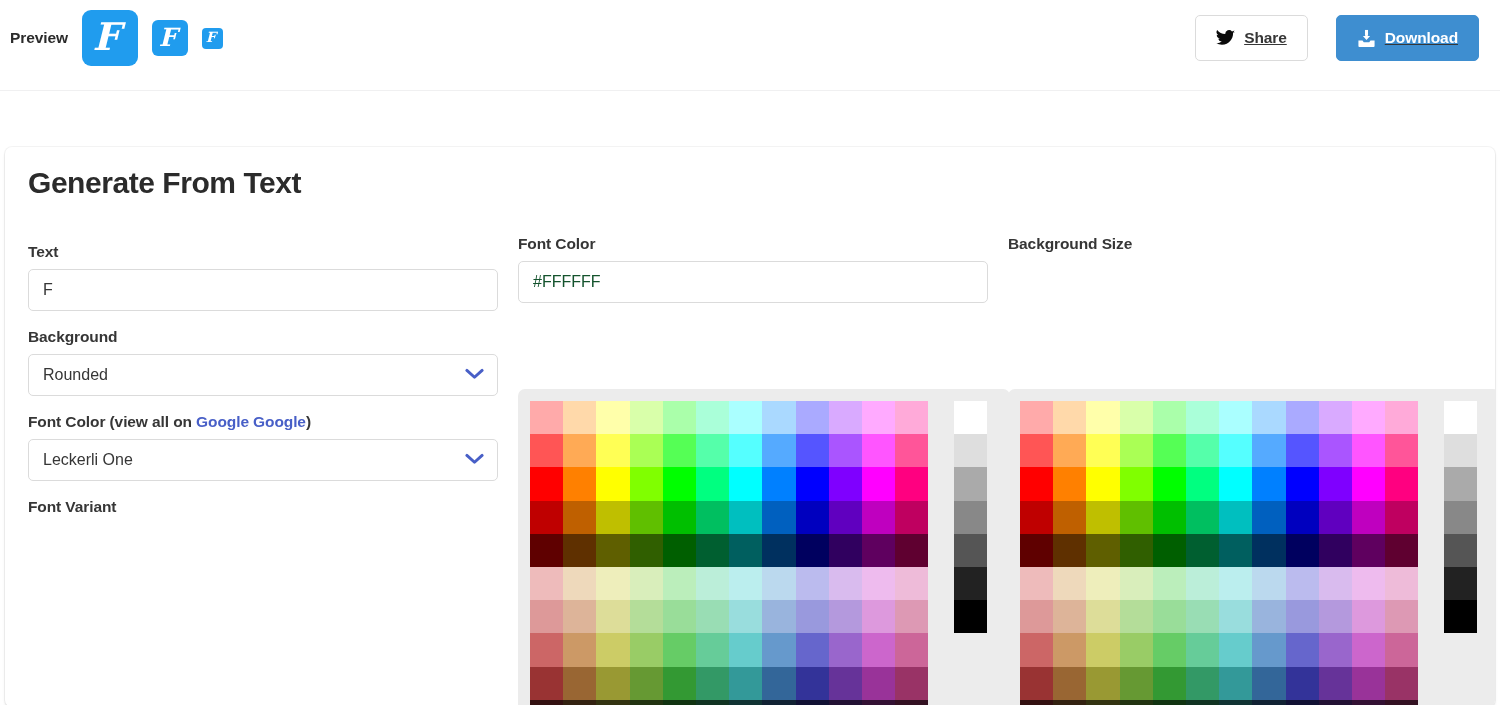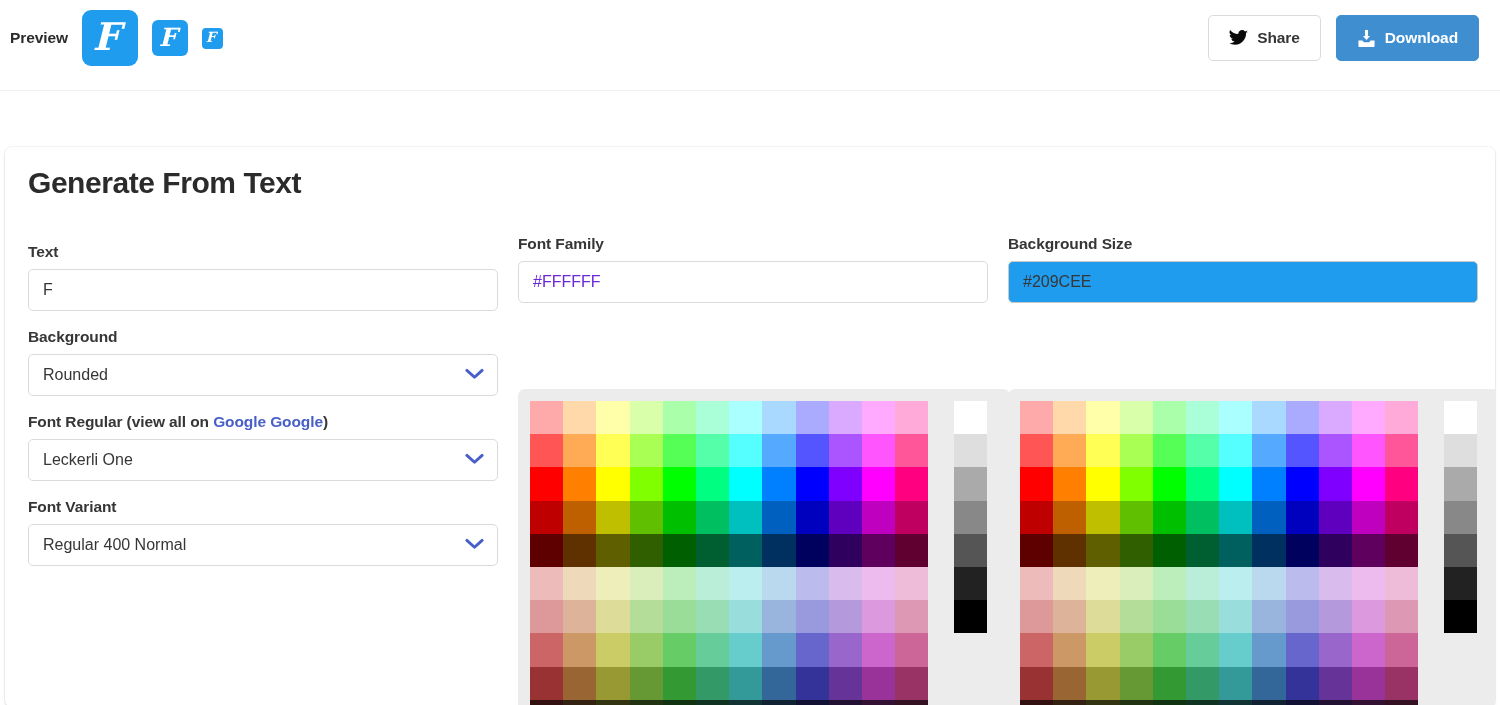--- a/index.html
+++ b/index.html
@@ -39,21 +39,21 @@
     line-height: 1;
     user-select: none;
   }
   .fav-lg { width: 56px; height: 56px; border-radius: 9px; font-size: 38px; }
   .fav-md { width: 36px; height: 36px; border-radius: 6px; font-size: 25px; }
   .fav-sm { width: 21px; height: 21px; border-radius: 4px; font-size: 14px; }
   .fav-glyph { transform: translateY(-1px) skewX(-3deg); }
 
   .header-right {
     position: absolute; right: 21px; top: 15px;
-    display: flex; align-items: center; gap: 15px;
+    display: flex; align-items: center; gap: 28px; text-decoration: underline;
   }
   .btn {
     display: inline-flex; align-items: center; gap: 9px;
     height: 46px; padding: 0 20px;
     border-radius: 5px;
     font-size: 15.5px; font-weight: bold;
     cursor: pointer; white-space: nowrap;
     letter-spacing: -0.1px;
   }
   .btn-share {
@@ -203,60 +203,49 @@
         <input class="input" type="text" readonly="" value="Rounded" style="">
         <span class="chev">
           <svg width="19" height="12" viewBox="0 0 20 12" aria-hidden="true">
             <path d="M2 2.2 L10 9.4 L18 2.2" fill="none" stroke="#485fc7" stroke-width="3.1" stroke-linecap="round" stroke-linejoin="round"></path>
           </svg>
         </span>
       </div>
     </div>
 
     <div class="field">
-      <span class="flabel"><span>Font Regular (view all on </span><a href="#">Google Google</a><span>)</span></span>
+      <span class="flabel"><span>Font Color (view all on </span><a href="#">Google Google</a><span>)</span></span>
       <div class="control select-wrap">
         <input class="input" type="text" readonly="" value="Leckerli One" style="">
         <span class="chev">
           <svg width="19" height="12" viewBox="0 0 20 12" aria-hidden="true">
             <path d="M2 2.2 L10 9.4 L18 2.2" fill="none" stroke="#485fc7" stroke-width="3.1" stroke-linecap="round" stroke-linejoin="round"></path>
           </svg>
         </span>
       </div>
     </div>
 
     <div class="field">
       <span class="flabel">Font Variant</span>
-      <div class="control select-wrap">
-        <input class="input" type="text" readonly="" value="Regular 400 Normal" style="">
-        <span class="chev">
-          <svg width="19" height="12" viewBox="0 0 20 12" aria-hidden="true">
-            <path d="M2 2.2 L10 9.4 L18 2.2" fill="none" stroke="#485fc7" stroke-width="3.1" stroke-linecap="round" stroke-linejoin="round"></path>
-          </svg>
-        </span>
-      </div>
     </div>
 
   </div>
 
   <div class="col-mid">
     <div class="field">
-      <span class="flabel">Font Family</span>
+      <span class="flabel">Font Color</span>
       <div class="control">
-        <input class="input" type="text" id="font-color-input" value="#FFFFFF" style="background: rgb(255, 255, 255); color: #6d28d9;">
+        <input class="input" type="text" id="font-color-input" value="#FFFFFF" style="background: rgb(255, 255, 255); color: #14532d;">
       </div>
     </div>
   </div>
 
   <div class="col-right">
     <div class="field">
       <span class="flabel">Background Size</span>
-      <div class="control">
-        <input class="input filled-bg" type="text" id="bg-color-input" value="#209CEE" style="background: rgb(32, 156, 238); color: rgb(54, 54, 54);">
-      </div>
     </div>
   </div>
 
   <div class="palette-box pal-mid" style="background: rgb(236, 236, 236);">
     <div class="swatch-grid" id="grid-font">
         <div class="sw" title="#FFAAAA" style="background: rgb(255, 170, 170);"></div>
         <div class="sw" title="#FFD9AA" style="background: rgb(255, 217, 170);"></div>
         <div class="sw" title="#FFFFAA" style="background: rgb(255, 255, 170);"></div>
         <div class="sw" title="#D9FFAA" style="background: rgb(217, 255, 170);"></div>
         <div class="sw" title="#AAFFAA" style="background: rgb(170, 255, 170);"></div>

